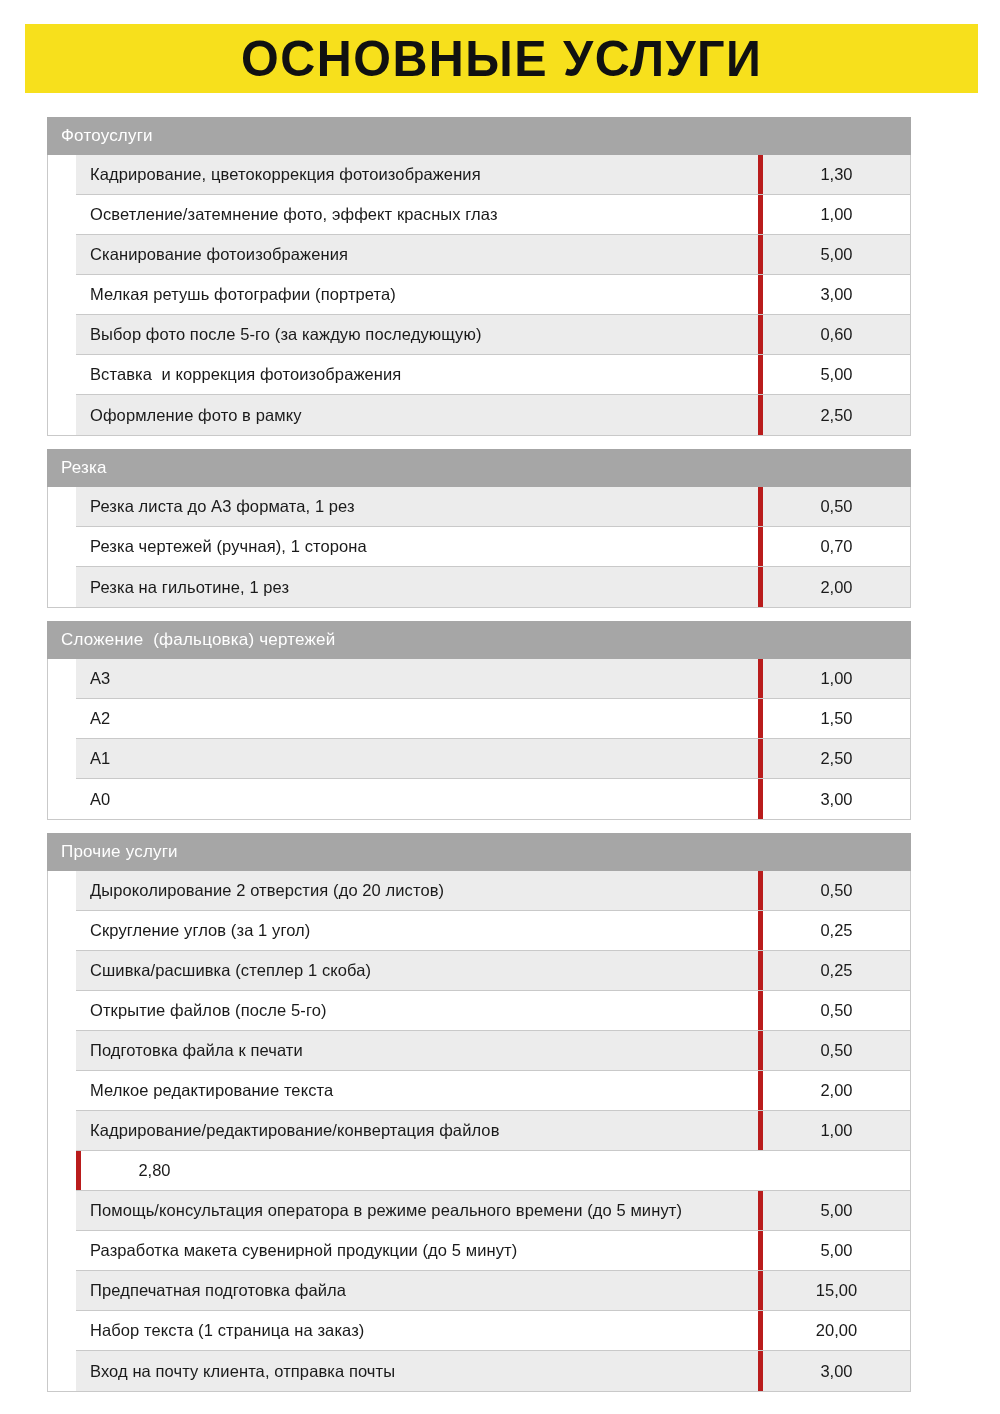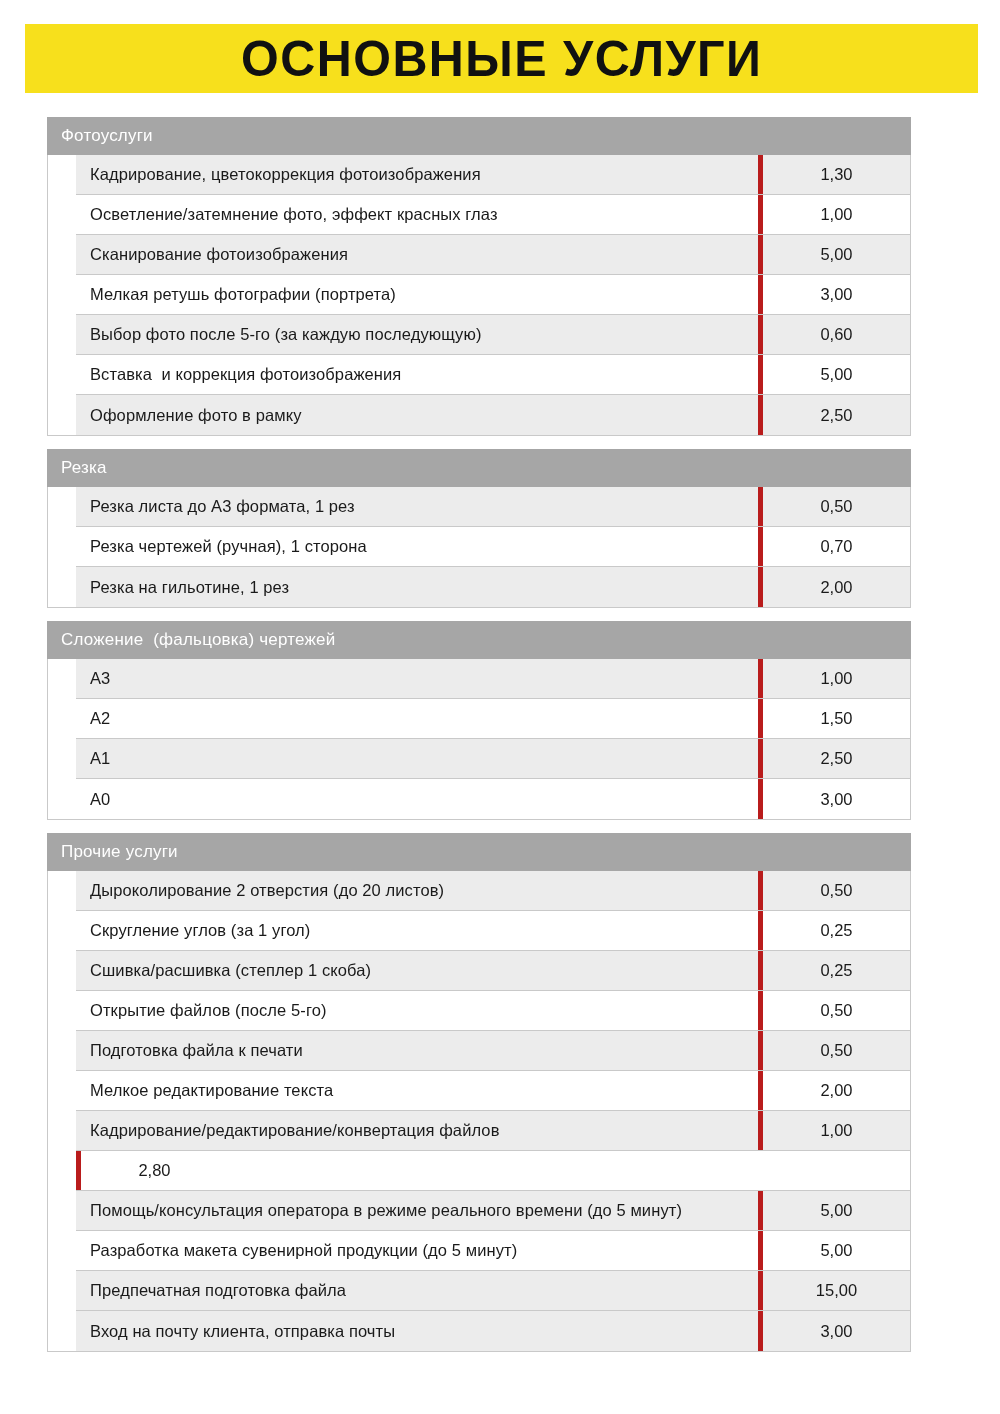--- a/index.html
+++ b/index.html
@@ -226,19 +226,23 @@
           <div class="row-price">5,00</div>
         </div>
         <div class="row">
           <div class="row-name">Разработка макета сувенирной продукции (до 5 минут)</div>
           <div class="row-price">5,00</div>
         </div>
         <div class="row alt">
           <div class="row-name">Предпечатная подготовка файла</div>
           <div class="row-price">15,00</div>
         </div>
+        <div class="row">
+          <div class="row-name">Набор текста (1 страница на заказ)</div>
+          <div class="row-price">20,00</div>
+        </div>
         <div class="row alt">
           <div class="row-name">Вход на почту клиента, отправка почты</div>
           <div class="row-price">3,00</div>
         </div>
       </div>
     </div>
   </div>
 
 </body></html>

